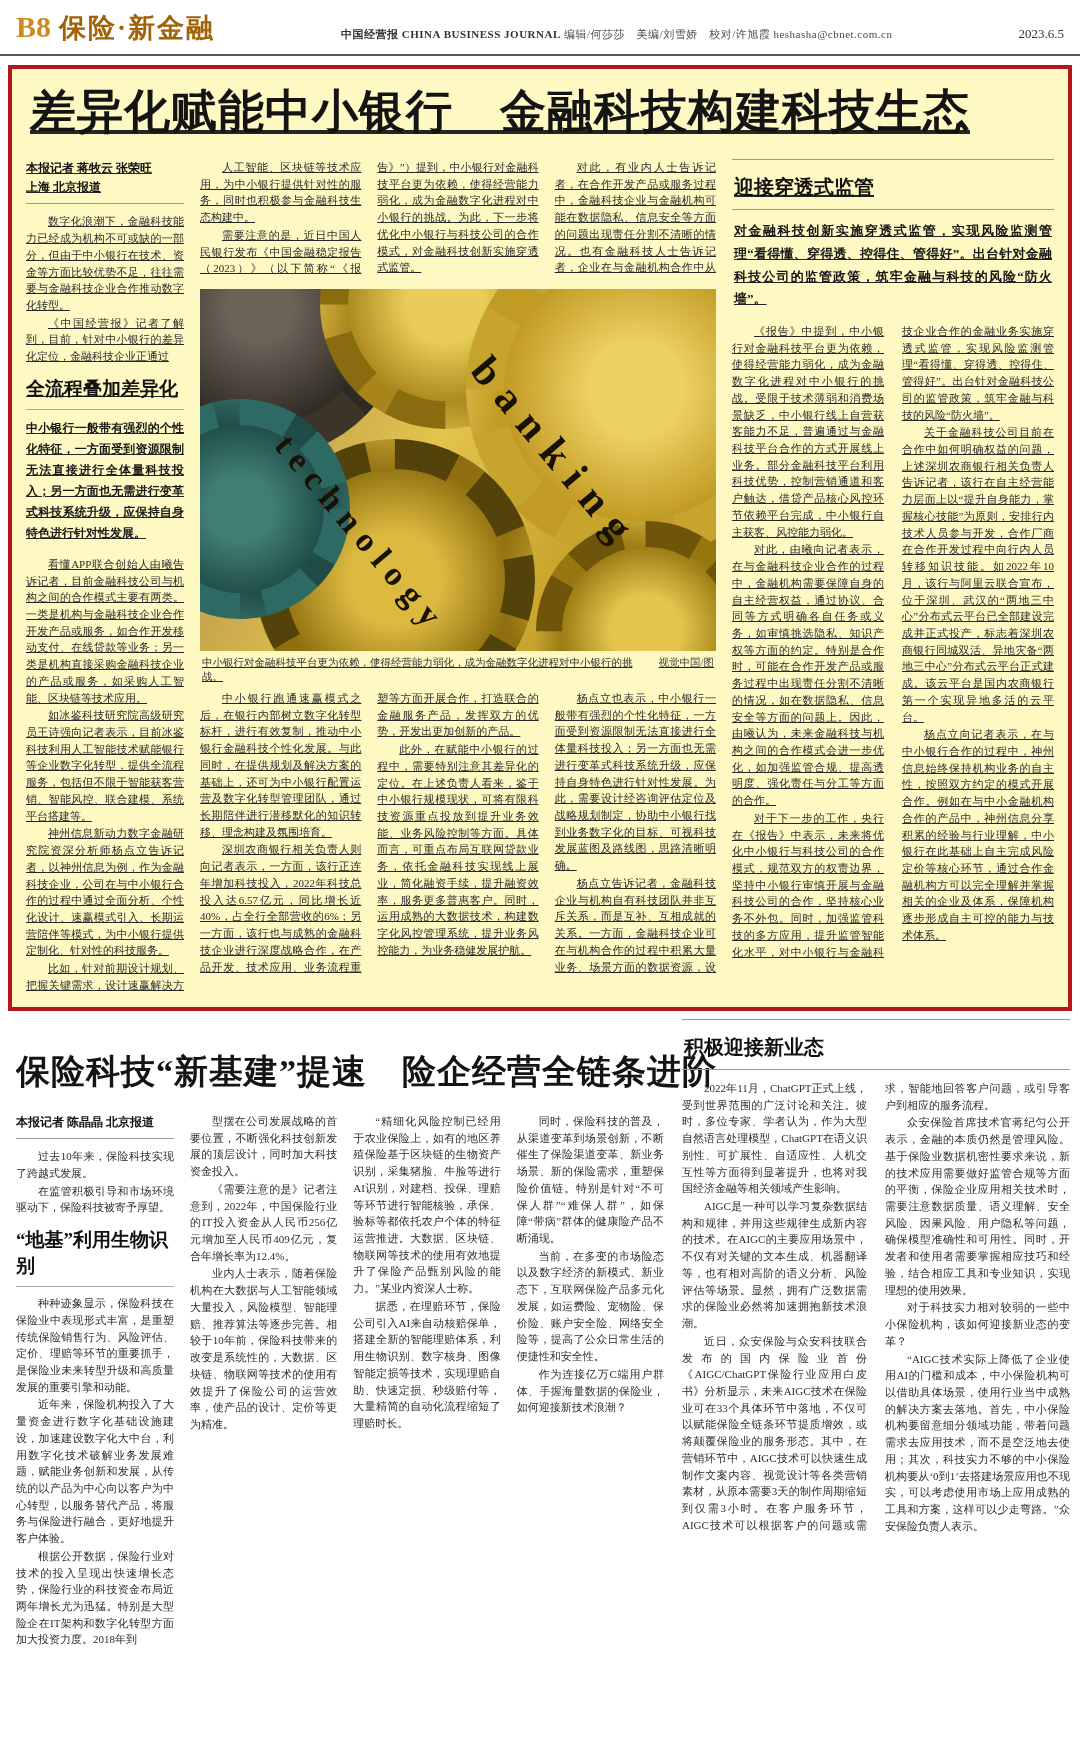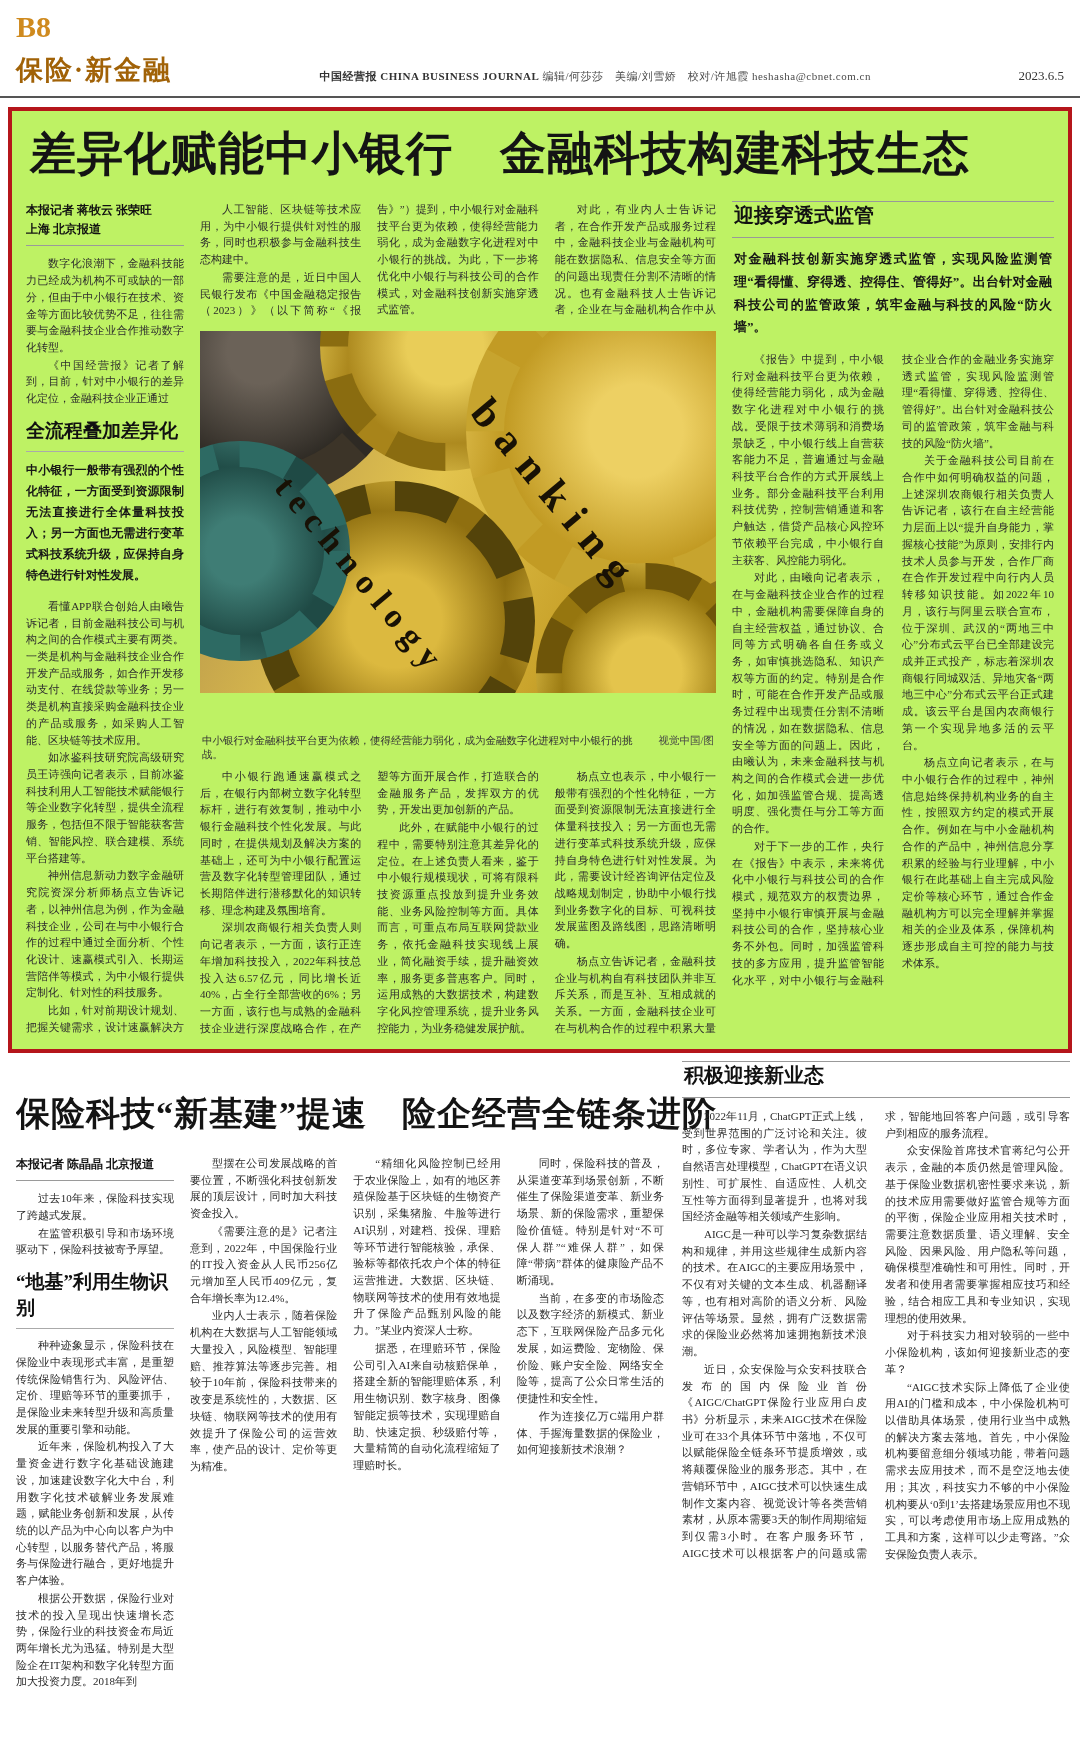--- a/index.html
+++ b/index.html
@@ -1,35 +1,35 @@
 <!DOCTYPE html>
 <html><head>
 <meta charset="utf-8">
 <style>
   html,body{margin:0;padding:0;background:#f2f0ec;}
   .page{position:relative;width:1080px;height:1752px;margin:0 auto;background:#fff;overflow:hidden;
         font-family:"Liberation Serif","DejaVu Serif",serif;color:#262626;}
   
   .masthead{display:flex;align-items:flex-end;justify-content:space-between;
             padding:10px 16px 8px;border-bottom:2px solid #555;}
-  .mast-left{display:flex;align-items:baseline;gap:8px;flex-direction:column;}
+  .mast-left{display:flex;align-items:baseline;gap:8px;}
   .edition{font-size:30px;font-weight:bold;color:#cf8a1e;font-family:"Liberation Serif",serif;}
   .section-name{font-size:27px;font-weight:bold;color:#a16207;letter-spacing:2px;}
   .mast-center{font-size:11px;color:#4a4a4a;padding-bottom:4px;letter-spacing:.5px;}
   .mast-center .paper-name{font-weight:bold;color:#333;}
   .mast-date{font-size:13px;color:#333;padding-bottom:4px;}
   
   p.para{margin:0 0 1px;text-indent:2em;text-align:justify;font-size:11px;line-height:1.52;color:#2c2c2c;}
   .subhead{font-size:20px;font-weight:bold;color:#111;margin:0;}
   .lead{font-weight:bold;font-size:12px;line-height:1.75;color:#161616;text-align:justify;margin:0;}
   .byline{font-weight:bold;font-size:12px;line-height:1.6;color:#111;
           border-bottom:1px solid #9a9a9a;padding-bottom:6px;margin-bottom:9px;}
   
   .top-box{margin:9px 8px 0;border:4px solid #b5161b;padding:8px 14px 10px;height:946px;
-           box-sizing:border-box;background:#bef264;}
+           box-sizing:border-box;background:#fef9c3;text-decoration:underline;}
   .top-box h1{font-size:46px;font-weight:900;letter-spacing:1px;color:#141414;margin:4px 0 16px 4px;white-space:nowrap;}
   .top-content{display:flex;gap:16px;height:836px;overflow:hidden;}
   .colA{width:158px;flex:none;height:100%;overflow:hidden;}
   .subhead.ruled{border-bottom:1px solid #aaa;padding:10px 0 7px;margin-bottom:8px;font-size:19px;}
   .colA .lead{margin:2px 0 12px;}
   .middle{width:516px;flex:none;}
   .strip3{column-count:3;column-gap:16px;overflow:hidden;}
   .strip-top{height:130px;}
   .strip-bottom{height:292px;}
   
@@ -45,25 +45,25 @@
   .g4{left:55px;top:150px;width:280px;height:280px;border:30px dashed #53430a;
       background:radial-gradient(circle,#dcb93f 30%,#8f6f10 75%);}
   .g5{left:-70px;top:110px;width:220px;height:220px;border:26px dashed #2d6a63;
       background:radial-gradient(circle,#3f7d75 28%,#1f4a45 75%);}
   .g6{right:-40px;bottom:-90px;width:220px;height:220px;border:26px dashed #6e5509;
       background:radial-gradient(circle,#e4c44c 30%,#96760f 75%);}
   .pw{position:absolute;font-weight:bold;color:#181105;transform-origin:left top;white-space:nowrap;}
   .pw1{top:58px;left:298px;transform:rotate(50deg);font-size:42px;letter-spacing:13px;}
   .pw2{top:138px;left:96px;transform:rotate(50deg);font-size:34px;letter-spacing:9px;}
   .caption{display:flex;justify-content:space-between;gap:10px;font-size:10.5px;color:#333;
-           padding:5px 2px 6px;margin-top:36px;}
+           padding:5px 2px 6px;}
   .caption .credit{white-space:nowrap;color:#444;}
   
   .colR{flex:1;height:100%;overflow:hidden;}
-  .r-subhead{border-top:1px solid #999;border-bottom:1px solid #999;padding:0 2px 8px;margin-bottom:10px;}
+  .r-subhead{border-top:1px solid #999;border-bottom:1px solid #999;padding:14px 2px 8px;margin-bottom:10px;}
   .r-lead{font-size:13px;padding:0 2px 12px;}
   .r-cols{column-count:2;column-gap:18px;height:646px;overflow:hidden;}
   
   .bottom{display:flex;gap:18px;margin:8px 10px 0 16px;height:728px;overflow:hidden;}
   .bottom-left{width:648px;flex:none;}
   .bottom-left h2{font-size:34px;font-weight:900;letter-spacing:1px;color:#141414;margin:30px 0 18px;white-space:nowrap;}
   .bottom-left-cols{display:flex;gap:16px;height:600px;overflow:hidden;}
   .bcols{width:474px;height:100%;}
   .r-cols.tall{height:660px;}
 </style>

